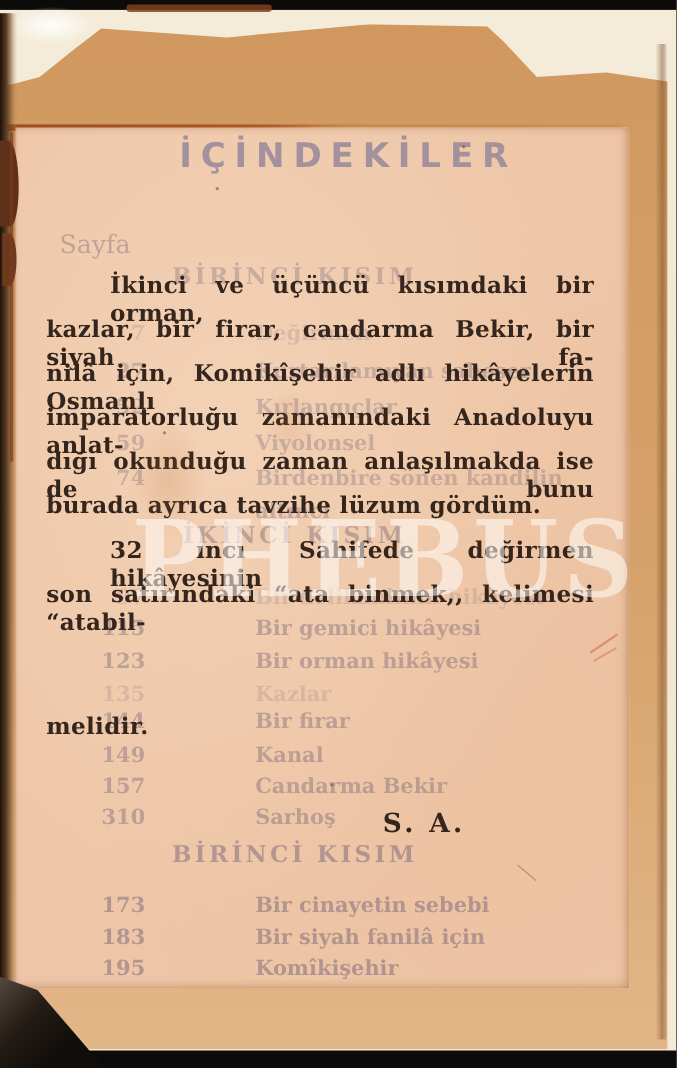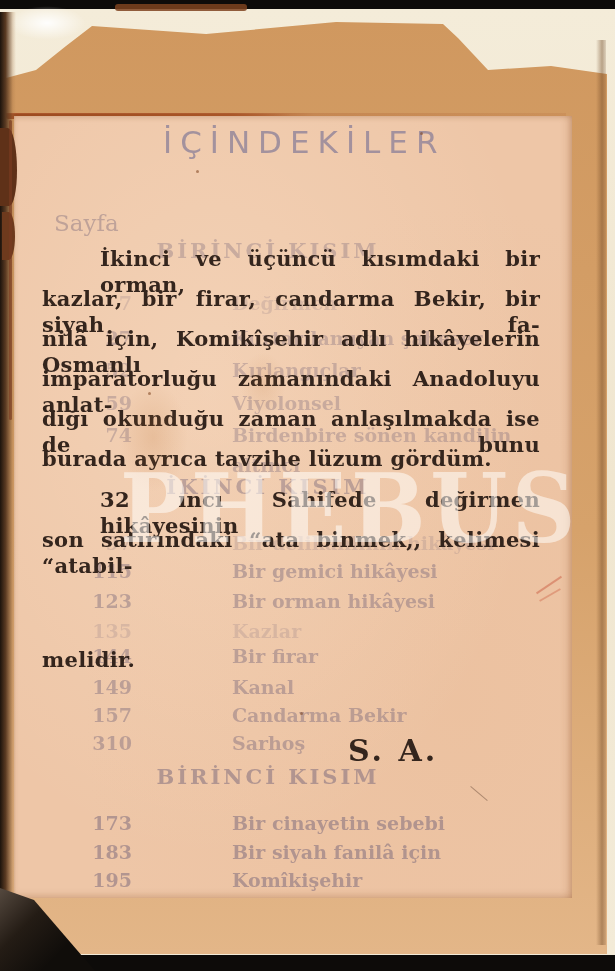--- a/index.html
+++ b/index.html
@@ -47,34 +47,34 @@
        background:linear-gradient(135deg,#55493f 0%,#241c15 35%,#100d0a 70%);
        clip-path:polygon(0 0,34px 12px,95px 83px,0 83px);}
 
   
   .ghost{position:absolute;color:#7c6a7c;filter:blur(.35px);}
   .g1{opacity:.34;}
   .g2{opacity:.44;}
   .g3{opacity:.52;}
   .g-hidden{opacity:.20;}
   .page-title{left:163px;top:124px;font-family:"DejaVu Sans","Liberation Sans",sans-serif;
-       font-size:31px;font-weight:400;letter-spacing:8px;color:#91849a;opacity:.8;}
+       font-size:31px;font-weight:700;letter-spacing:8px;color:#91849a;opacity:.8;}
   .sayfa{left:54px;top:210px;font-size:23px;opacity:.42;}
   .thead{left:128px;width:280px;text-align:center;font-size:21px;font-weight:600;letter-spacing:3px;}
   .trow{left:0;width:558px;font-size:19px;font-weight:600;}
   .trow .num{position:absolute;left:88px;width:44px;text-align:right;display:inline-block;}
   .trow .ttl{position:absolute;left:232px;white-space:nowrap;}
 
   
   .note-line{position:absolute;left:42px;width:498px;font-size:21px;font-weight:700;
        color:#34251d;letter-spacing:.3px;line-height:1.25;
        text-align:justify;text-align-last:justify;}
   .note-line.end{text-align-last:left;}
   .note-line.ind{padding-left:58px;width:440px;}
-  .signature{position:absolute;left:348px;top:733px;font-size:30px;font-weight:700;
+  .signature{position:absolute;left:348px;top:733px;font-size:24px;font-weight:700;
        color:#34251d;letter-spacing:3px;}
 
   
   .watermark{position:absolute;left:120px;top:452px;width:480px;
        font-size:96px;font-weight:700;letter-spacing:5px;
        color:rgba(255,253,249,.55);transform:scaleX(.92);transform-origin:left;
        filter:blur(.4px);}
 
   
   .stain1{position:absolute;left:118px;top:382px;width:70px;height:110px;border-radius:50%;

